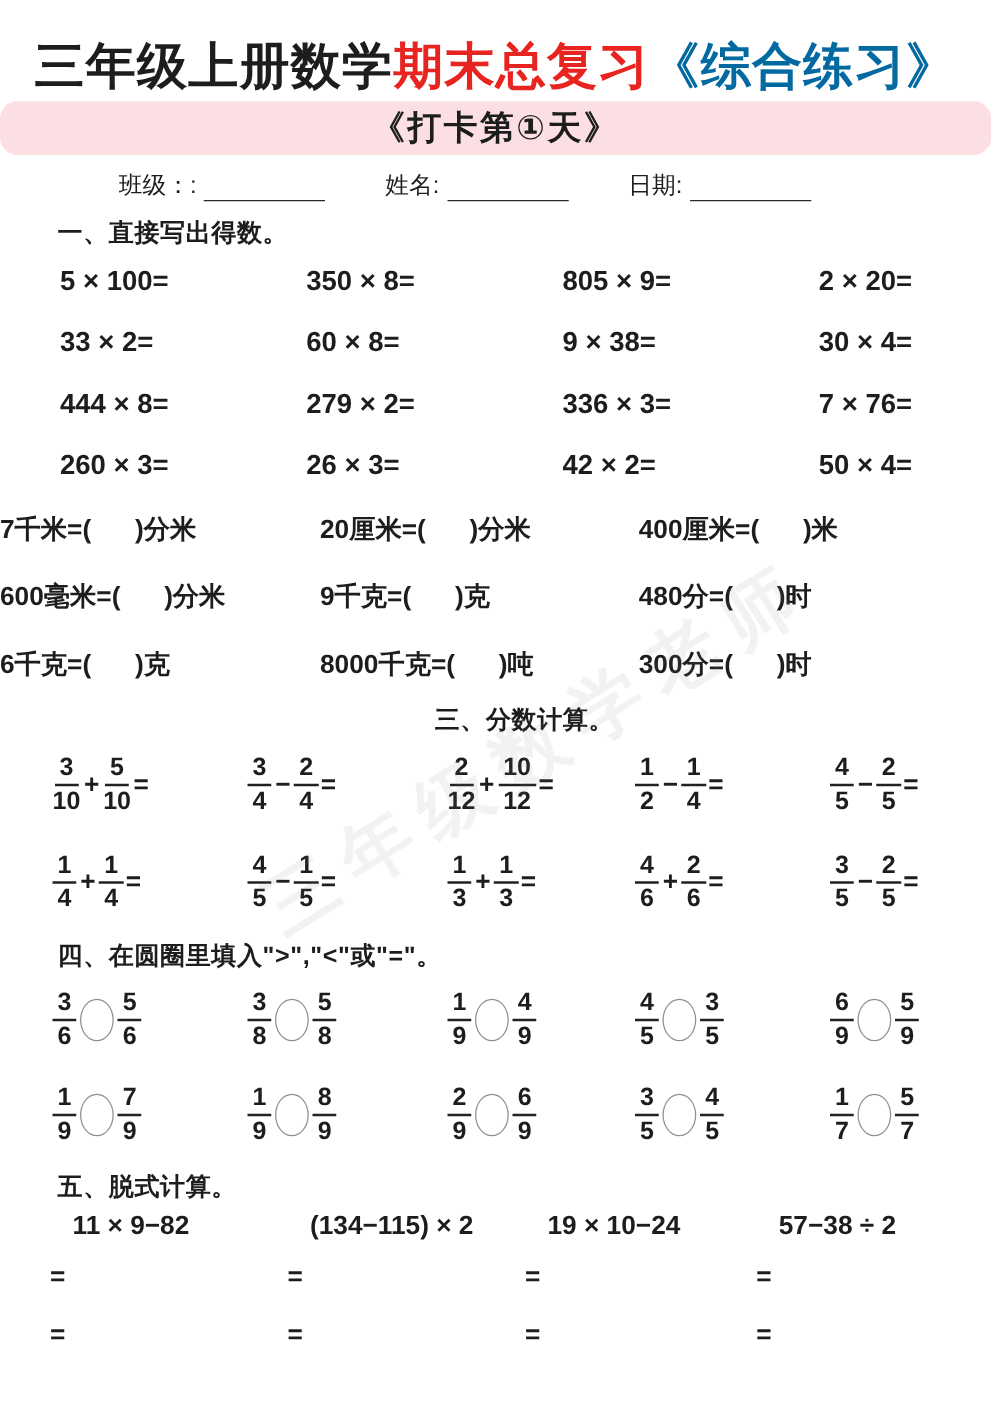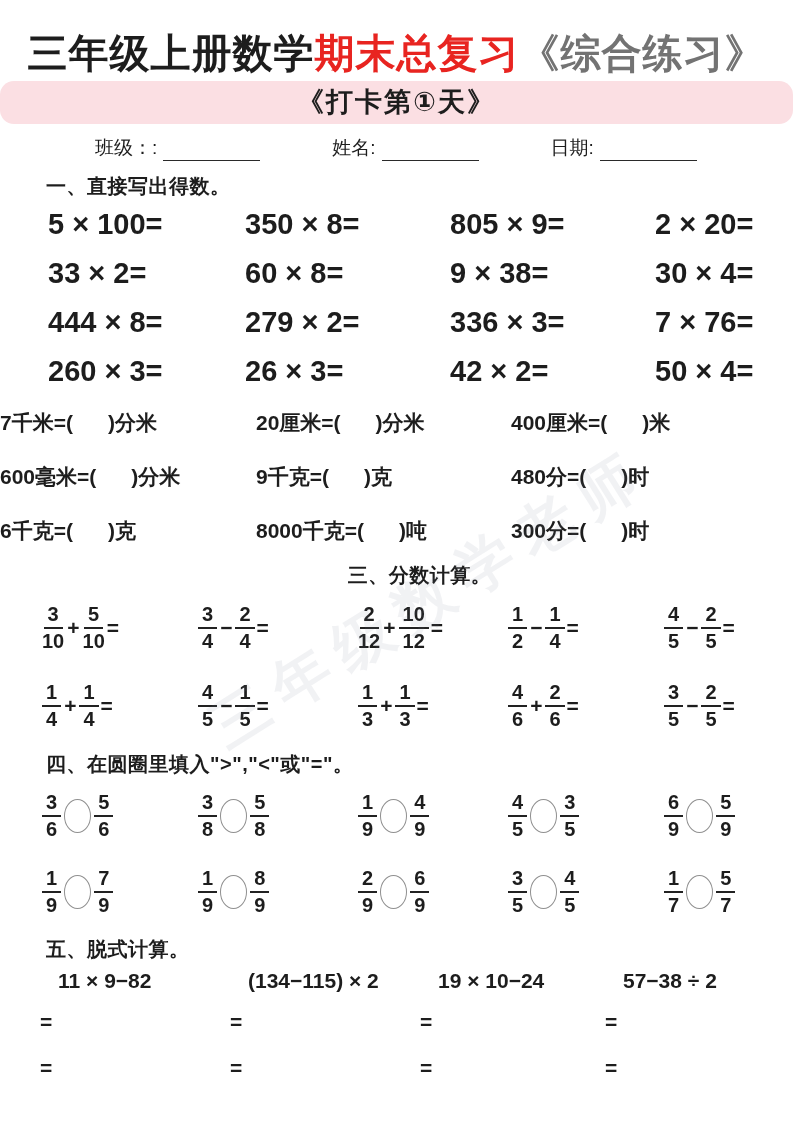--- a/index.html
+++ b/index.html
@@ -3,23 +3,23 @@
 <meta charset="utf-8">
 <style>
   * { margin:0; padding:0; box-sizing:border-box; }
   html,body { background:#ffffff; }
   body { font-family:"Liberation Sans","DejaVu Sans",sans-serif; color:#1d1d1d; }
   .page { position:relative; width:793px; height:1122px; background:#ffffff; overflow:hidden; margin:0 auto; }
 
   
   .title { text-align:center; padding-top:30px; font-size:40px; font-weight:700; letter-spacing:1px; line-height:1.15; white-space:nowrap; }
   .t-red  { color:#e82420; }
-  .t-blue { color:#737373; }
+  .t-blue { color:#0369a1; }
   .band { margin-top:5px; background:#fbdfe3; text-align:center; font-size:27px; font-weight:700; padding:3px 0 4px; letter-spacing:2px;border-radius:14px; }
-  .fields { display:flex; margin-top:11px; padding-left:95px; font-size:19px; align-items:flex-end;gap:24px; }
+  .fields { display:flex; margin-top:11px; padding-left:95px; font-size:19px; align-items:flex-end; }
   .field { display:flex; align-items:flex-end; }
   .field + .field { margin-left:48px; }
   .uline { display:inline-block; width:97px; border-bottom:1.6px solid #2a2a2a; height:17px; margin-left:6px; }
 
   
   .watermark { position:absolute; left:120px; top:560px; width:620px; text-align:center;
     font-size:58px; letter-spacing:14px; color:rgba(120,130,150,0.10);
     transform:rotate(-32deg); transform-origin:center; pointer-events:none; font-weight:700; }
 
   
@@ -27,21 +27,21 @@
   .h1 { margin-top:12px; }
   .h2 { margin-top:6px; }
   .h3 { margin-top:4px;text-align:center; }
   .h4 { margin-top:6px; }
   .h5 { margin-top:6px; }
 
   .grid { display:grid; }
   .cell { display:flex; align-items:center; }
 
   
-  .g1 { grid-template-columns:197px 205px 205px 1fr; padding-left:48px; font-size:29px; font-weight:600; }
+  .g1 { grid-template-columns:197px 205px 205px 1fr; padding-left:48px; font-size:22px; font-weight:600; }
   .g1 .cell { height:49px; }
 
   
   .g2 { grid-template-columns:256px 255px 1fr; font-size:21px; font-weight:600; }
   .g2 .cell { height:54px; white-space:pre; }
 
   
   .g3, .g4 { grid-template-columns:156px 160px 150px 156px 1fr; padding-left:42px; }
   .g3 .cell { height:78px; }
   .g4 .cell { height:76px; }

